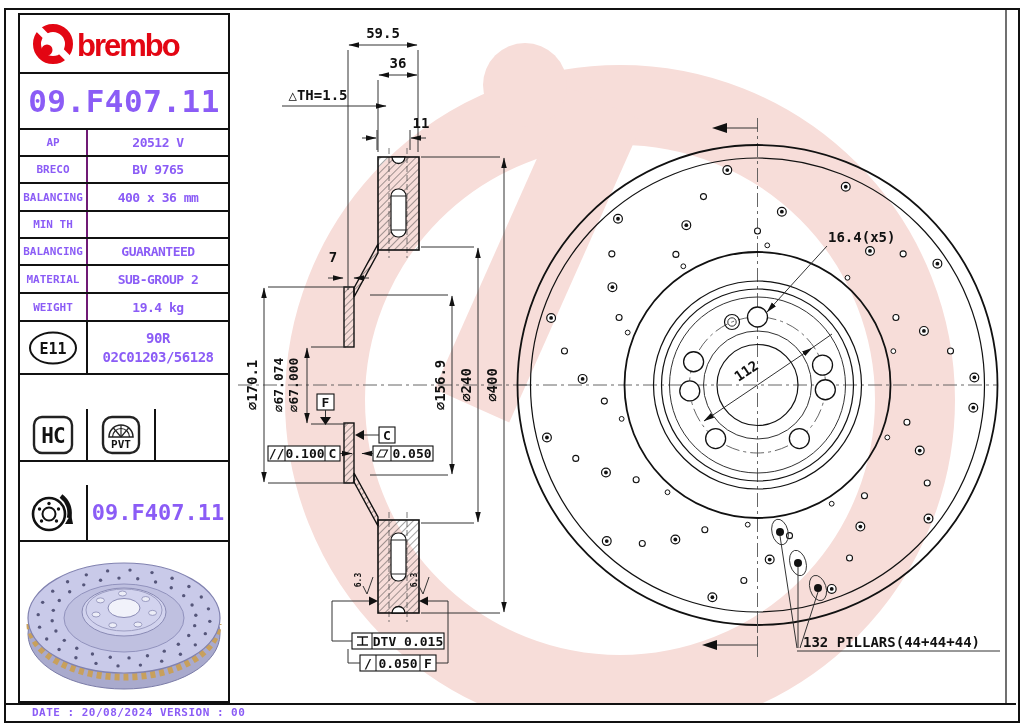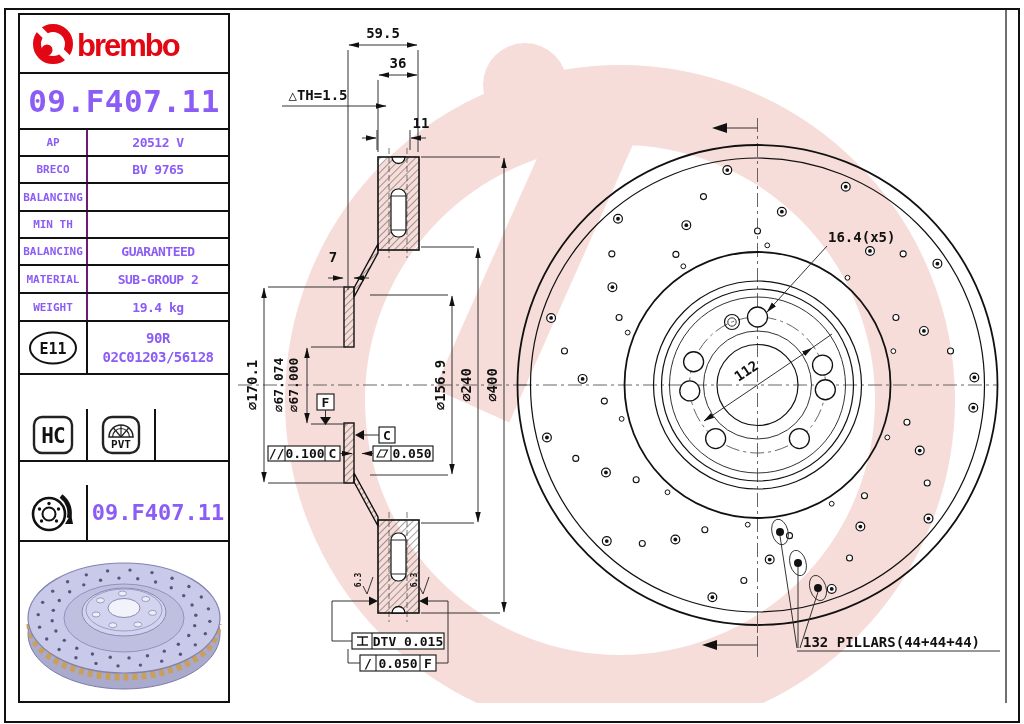--- a/index.html
+++ b/index.html
@@ -65,20 +65,21 @@
   <div class="row" id="r-ap">
     <div class="cell-label">AP</div>
     <div class="cell-value">20512 V</div>
   </div>
   <div class="row" id="r-breco">
     <div class="cell-label">BRECO</div>
     <div class="cell-value">BV 9765</div>
   </div>
   <div class="row" id="r-dim">
     <div class="cell-label">BALANCING</div>
+    <div class="cell-value">400 x 36 mm</div>
   </div>
   <div class="row" id="r-minth">
     <div class="cell-label">MIN TH</div>
   </div>
   <div class="row" id="r-bal">
     <div class="cell-label">BALANCING</div>
     <div class="cell-value">GUARANTEED</div>
   </div>
   <div class="row" id="r-mat">
     <div class="cell-label">MATERIAL</div>
@@ -206,20 +207,26 @@
             <circle cx="163.690705223963" cy="53.63228386117011" r="1.7" fill="#55567a"></circle>
             <circle cx="181.29628798172837" cy="54.958184954124306" r="1.7" fill="#55567a"></circle>
             <circle cx="172.07733744315078" cy="62.977273821713695" r="1.7" fill="#55567a"></circle>
             <circle cx="188.4199377764991" cy="66.84116822192586" r="1.7" fill="#55567a"></circle>
             <circle cx="175.82461161870737" cy="73.20974105023501" r="1.7" fill="#55567a"></circle>
           </g>
     </svg>
   </div>
 </div>
 
+<div id="dateband">
+  <span>DATE :</span>
+  <span>20/08/2024</span>
+  <span>VERSION :</span>
+  <span>00</span>
+</div>
 
 <svg id="drawing" width="775" height="693" viewBox="232 10 775 693">
   <defs>
     <pattern id="hatch" width="5" height="5" patternUnits="userSpaceOnUse" patternTransform="rotate(45)">
       <line x1="0" y1="0" x2="0" y2="5" stroke="#333" stroke-width="0.9"></line>
     </pattern>
     <marker id="arr" viewBox="0 0 10 6" refX="9.5" refY="3" markerWidth="11" markerHeight="6.5" orient="auto">
       <path d="M0,0.4 L10,3 L0,5.6 Z" fill="#111"></path>
     </marker>
   </defs>

